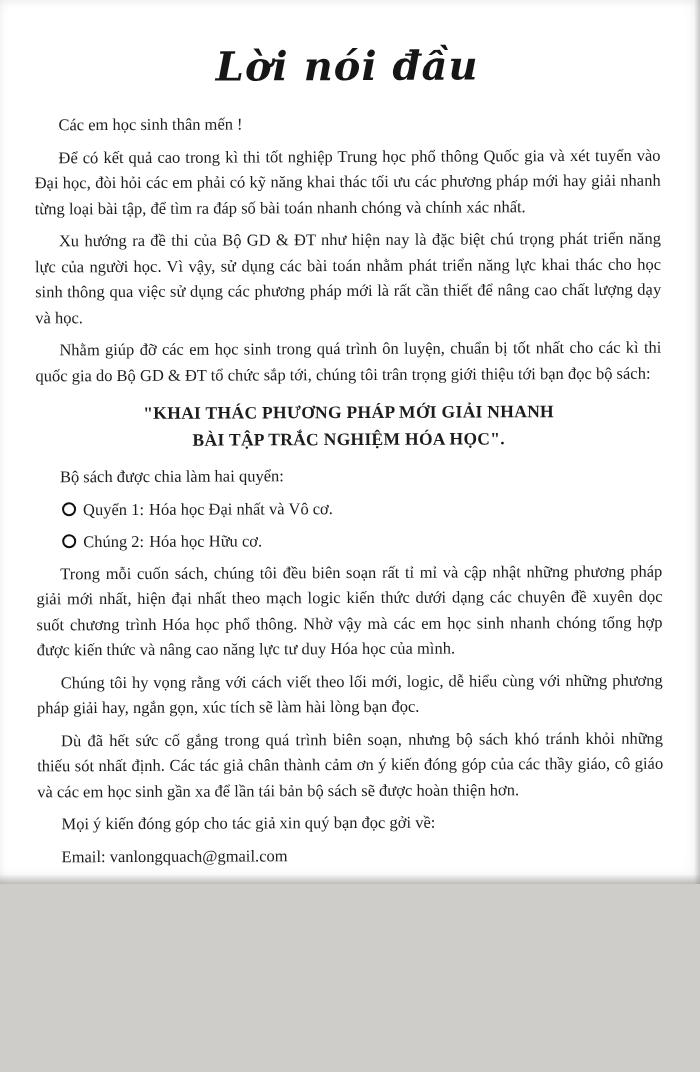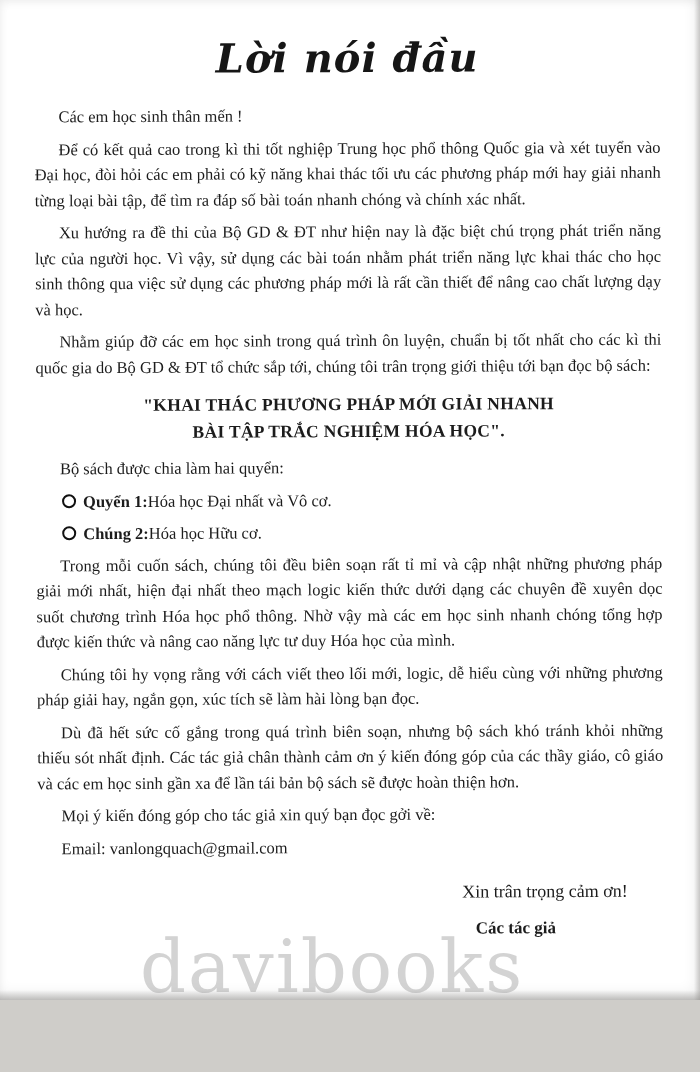--- a/index.html
+++ b/index.html
@@ -4,26 +4,26 @@
 <style>
   html, body {
     margin: 0;
     padding: 0;
     background: #cfcdc9;
     font-family: "Liberation Serif", serif;
   }
   .page {
     position: relative;
     width: 700px;
-    height: 1000px;
+    height: 884px;
     margin: 0 auto;
     background: #ffffff;
     overflow: hidden;
     box-sizing: border-box;
-    padding: 10px 38px 0 36px;
+    padding: 18px 38px 0 36px;
     box-shadow: inset -4px -6px 14px rgba(0,0,0,0.08), inset 0 3px 8px rgba(0,0,0,0.05);
     color: #1c1c1c;
   }
   .scan-edge-bottom {
     position: absolute;
     left: 0; bottom: 0;
     width: 100%; height: 10px;
     background: linear-gradient(to top, rgba(130,128,125,0.45), rgba(130,128,125,0));
   }
   .scan-edge-right {
@@ -69,21 +69,21 @@
   }
   .bullet-icon {
     display: inline-block;
     width: 10px;
     height: 10px;
     border: 2.2px solid #111;
     border-radius: 50%;
     margin-right: 7px;
     vertical-align: -1px;
   }
-  .bullet-label { font-weight: bold; }
+  .bullet-label { font-weight: normal; margin-right: 5px; }
   .email-line {
     margin: 4px 0 0 24px;
     font-size: 16.5px;
     line-height: 25.5px;
   }
   .thanks {
     margin: 22px 36px 0 0;
     text-align: right;
     font-size: 18px;
   }

